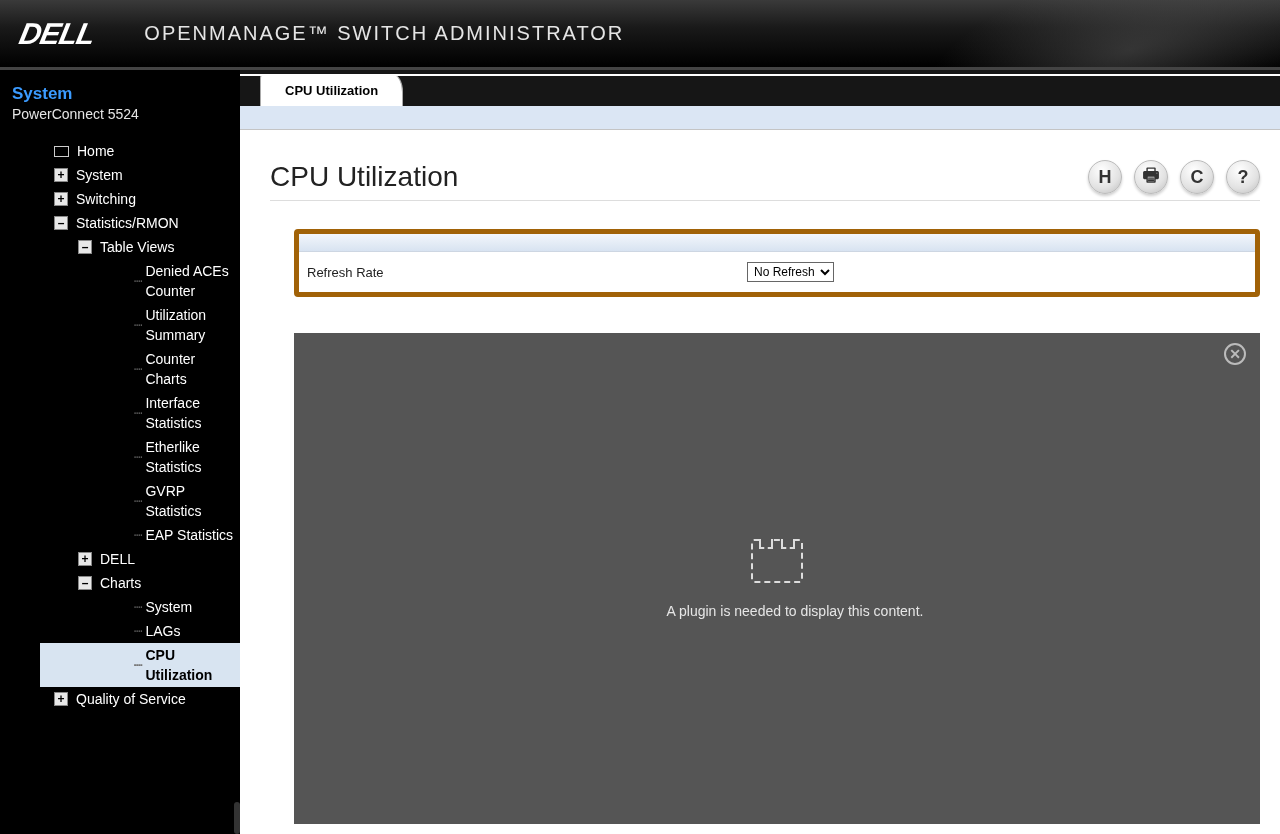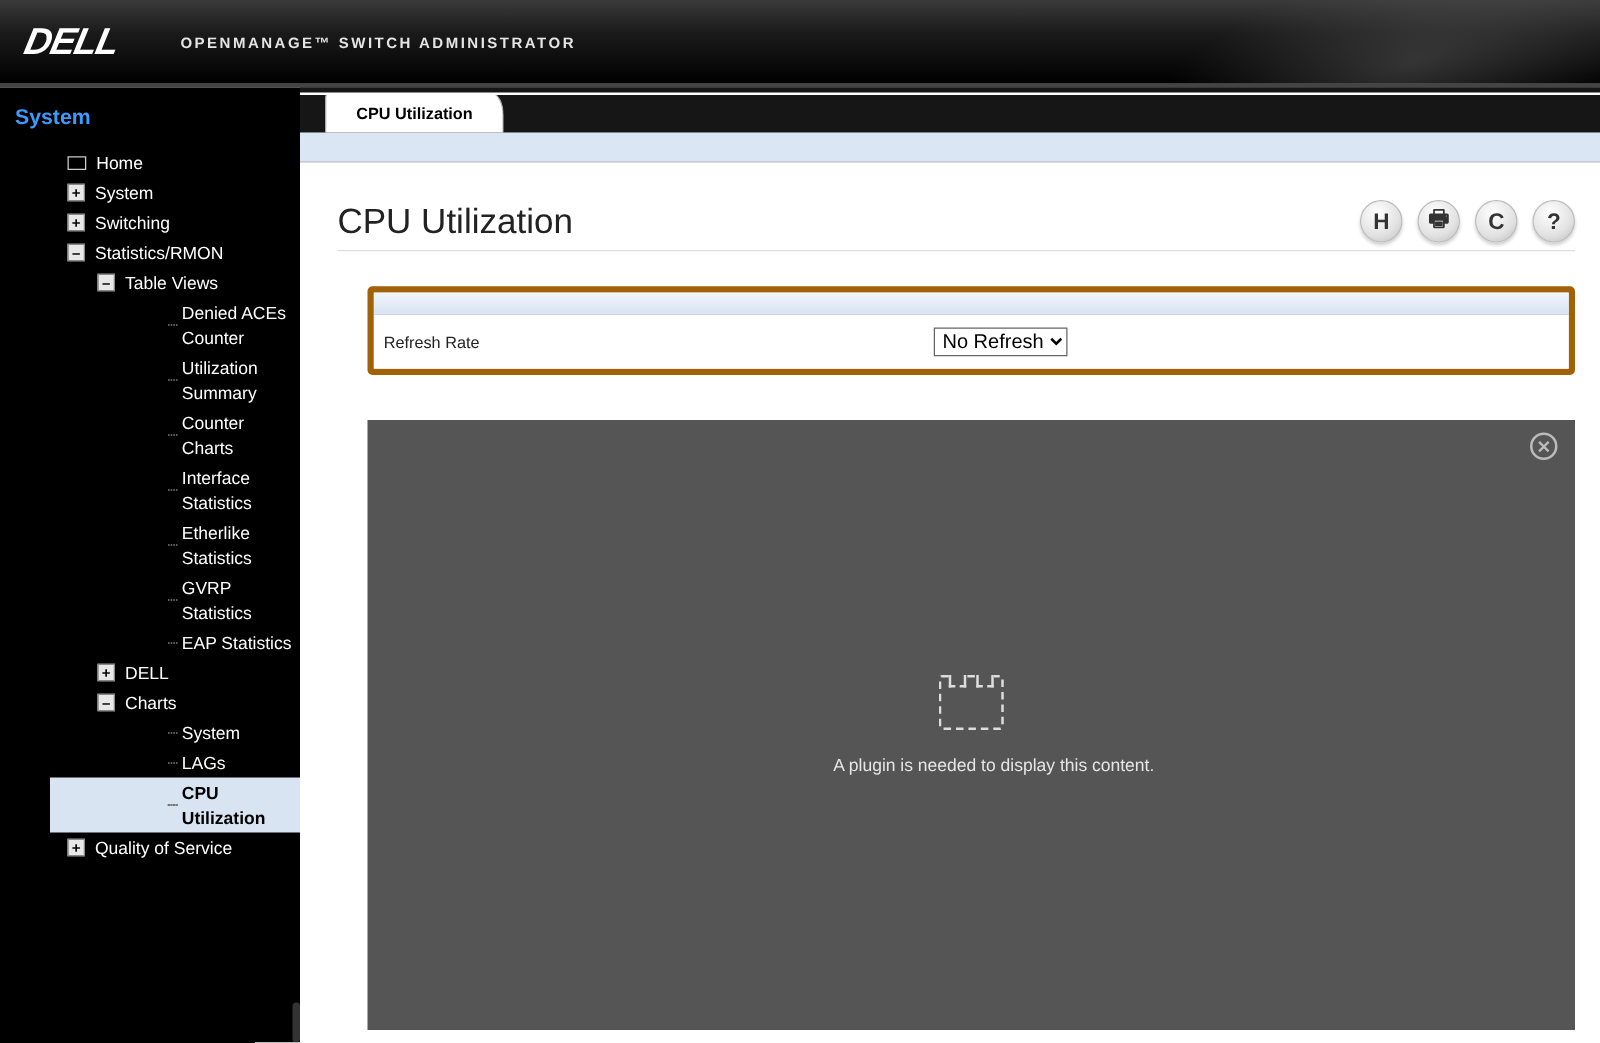--- a/index.html
+++ b/index.html
@@ -29,23 +29,23 @@
     font-size: 30px;
     font-weight: 900;
     color: #fff;
     letter-spacing: -1px;
     font-style: italic;
     transform: skewX(-12deg);
     margin-right: 50px;
   }
   .header-title {
     color: #e5e5e5;
-    font-size: 12px;
+    font-size: 20px;
     letter-spacing: 2px;
-    font-weight: bold;
+    font-weight: normal;
   }
 
   .body-wrap { display: flex; height: calc(834px - 70px); }
 
   
   .sidebar {
     width: 240px;
     background: #000;
     color: #fff;
     padding: 10px 0 0 0;
@@ -136,21 +136,21 @@
     background: linear-gradient(to bottom, #f2f6fb, #d8e3f1);
     border-bottom: 1px solid #cdd6e2;
   }
   .panel-row {
     display: flex; align-items: center;
     padding: 10px 8px;
     background: #fff;
     font-size: 13px;
   }
   .panel-label { width: 440px; color: #222; }
-  .panel-select { border: 1px solid #666; font-size: 16px; padding: 1px 2px; background:#fff; }
+  .panel-select { border: 1px solid #666; font-size: 12px; padding: 1px 2px; background:#fff; }
 
   .plugin-box {
     margin: 0 0 0 24px;
     flex: 1;
     background: #555;
     position: relative;
     display: flex; flex-direction: column; align-items: center; justify-content: center;
     color: #e6e6e6;
   }
   .plugin-close {
@@ -176,20 +176,21 @@
 
 <div class="header">
   <div class="logo-dell">DELL</div>
   <div class="header-title">OPENMANAGE™ SWITCH ADMINISTRATOR</div>
 </div>
 
 <div class="body-wrap">
   <nav class="sidebar">
     <div class="sidebar-header">
       <div class="sys">System</div>
+      <div class="dev">PowerConnect 5524</div>
     </div>
     <div class="tree">
       <div class="tree-item indent-0">
         <span class="home-icon"></span>
         <span>Home</span>
       </div>
       <div class="tree-item indent-0">
         <span class="exp">+</span>
         <span>System</span>
       </div>

